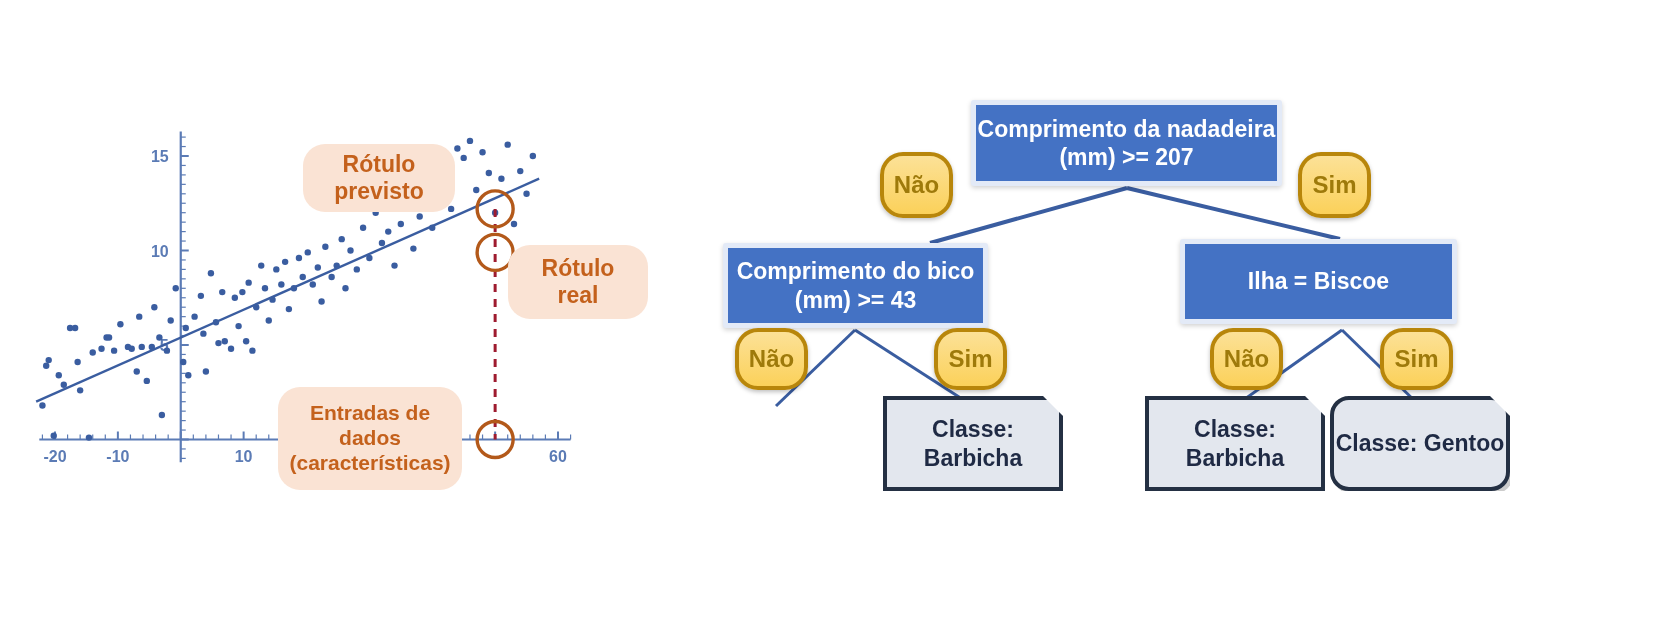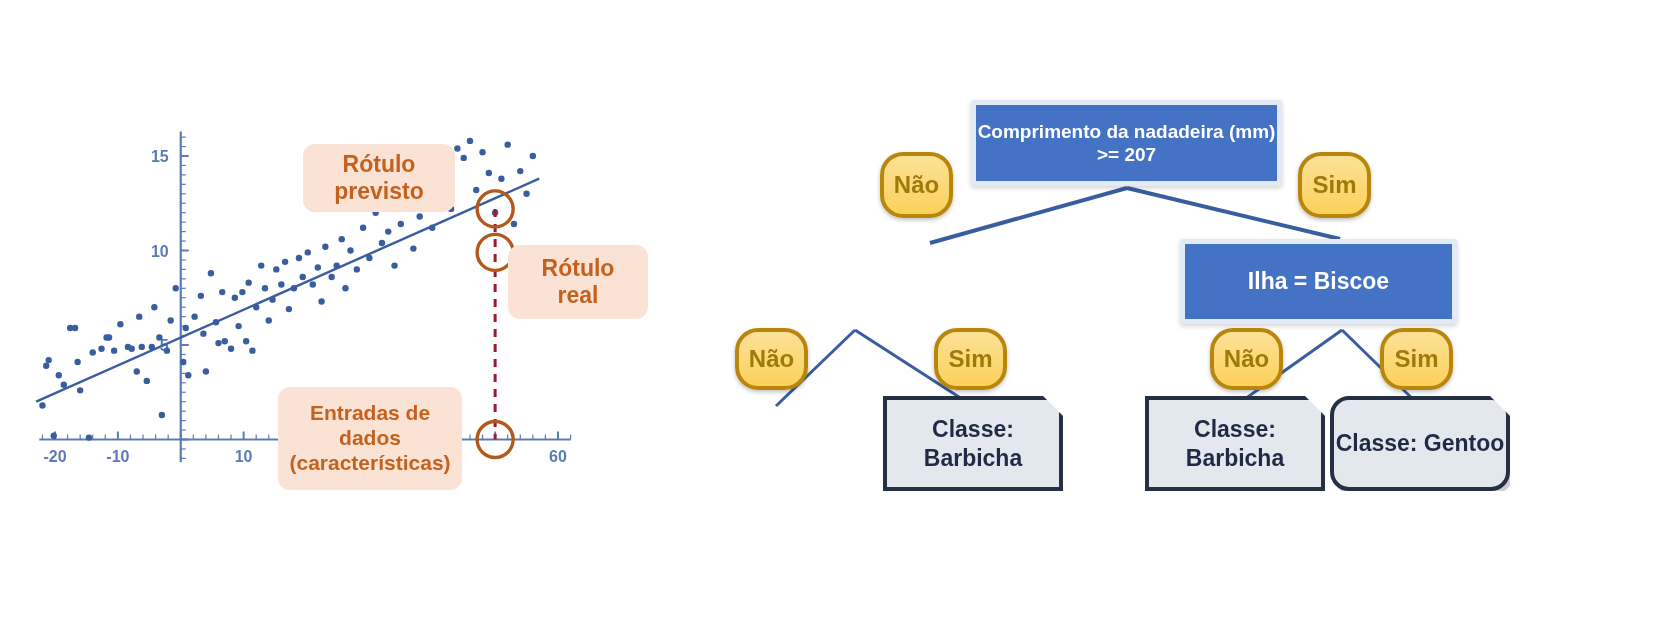--- a/index.html
+++ b/index.html
@@ -21,21 +21,21 @@
     left: 0;
     top: 0;
     width: 640px;
     height: 640px;
   }
   #scatter-svg { position: absolute; left: 0; top: 0; }
 
   .callout {
     position: absolute;
     background: #FAE3D4;
-    border-radius: 12px;
+    border-radius: 22px;
     color: #C4611C;
     font-weight: bold;
     text-align: center;
     display: flex;
     align-items: center;
     justify-content: center;
     line-height: 1.18;
     box-sizing: border-box;
     padding: 6px 14px;
   }
@@ -66,21 +66,21 @@
   .decision {
     background: #4472C4;
     color: #ffffff;
     font-weight: bold;
     line-height: 1.22;
     border: 5px solid #E3EAF7;
     border-radius: 3px;
     box-shadow: 0 2px 5px rgba(0,0,0,0.18);
     z-index: 3;
   }
-  #node-root     { left: 331px; top: 100px; width: 311px; height: 86px; font-size: 19px; }
+  #node-root     { left: 331px; top: 100px; width: 311px; height: 86px; font-size: 23px; }
   #node-bico     { left: 83px;  top: 243px; width: 265px; height: 85px; font-size: 23px; }
   #node-ilha     { left: 540px; top: 239px; width: 277px; height: 85px; font-size: 23px; }
 
   
   .badge {
     background: linear-gradient(#FCE197, #FBD15A);
     color: #9E7A0B;
     font-weight: bold;
     border: 4px solid #B8860B;
     border-radius: 23px;
@@ -328,20 +328,21 @@
       <line x1="702" y1="330" x2="595" y2="406" stroke="#3A5DA0" stroke-width="3"></line>
       <line x1="702" y1="330" x2="780" y2="406" stroke="#3A5DA0" stroke-width="3"></line>
     </svg>
 
   <div class="tree-node decision" id="node-root">Comprimento da nadadeira (mm) &gt;= 207</div>
 
   <div class="tree-node badge" id="badge-root-nao">Não</div>
 
   <div class="tree-node badge" id="badge-root-sim">Sim</div>
 
+  <div class="tree-node decision" id="node-bico">Comprimento do bico (mm) &gt;= 43</div>
 
   <div class="tree-node decision" id="node-ilha">Ilha = Biscoe</div>
 
   <div class="tree-node badge" id="badge-bico-nao">Não</div>
 
   <div class="tree-node badge" id="badge-bico-sim">Sim</div>
 
   <div class="tree-node badge" id="badge-ilha-nao">Não</div>
 
   <div class="tree-node badge" id="badge-ilha-sim">Sim</div>

